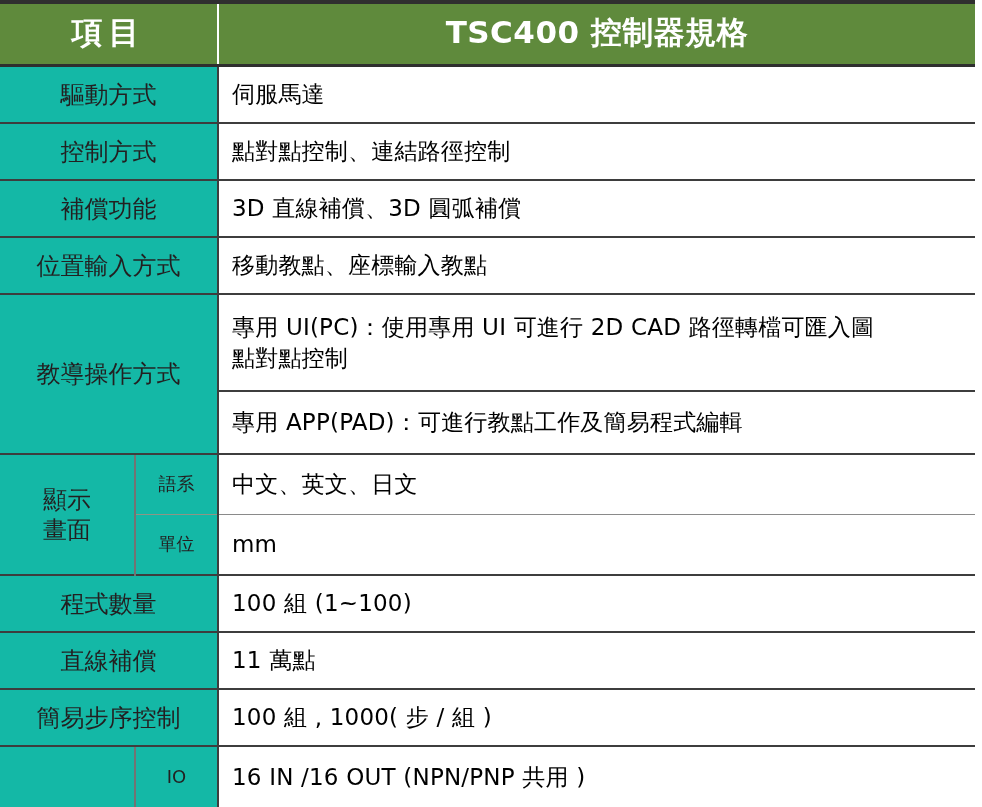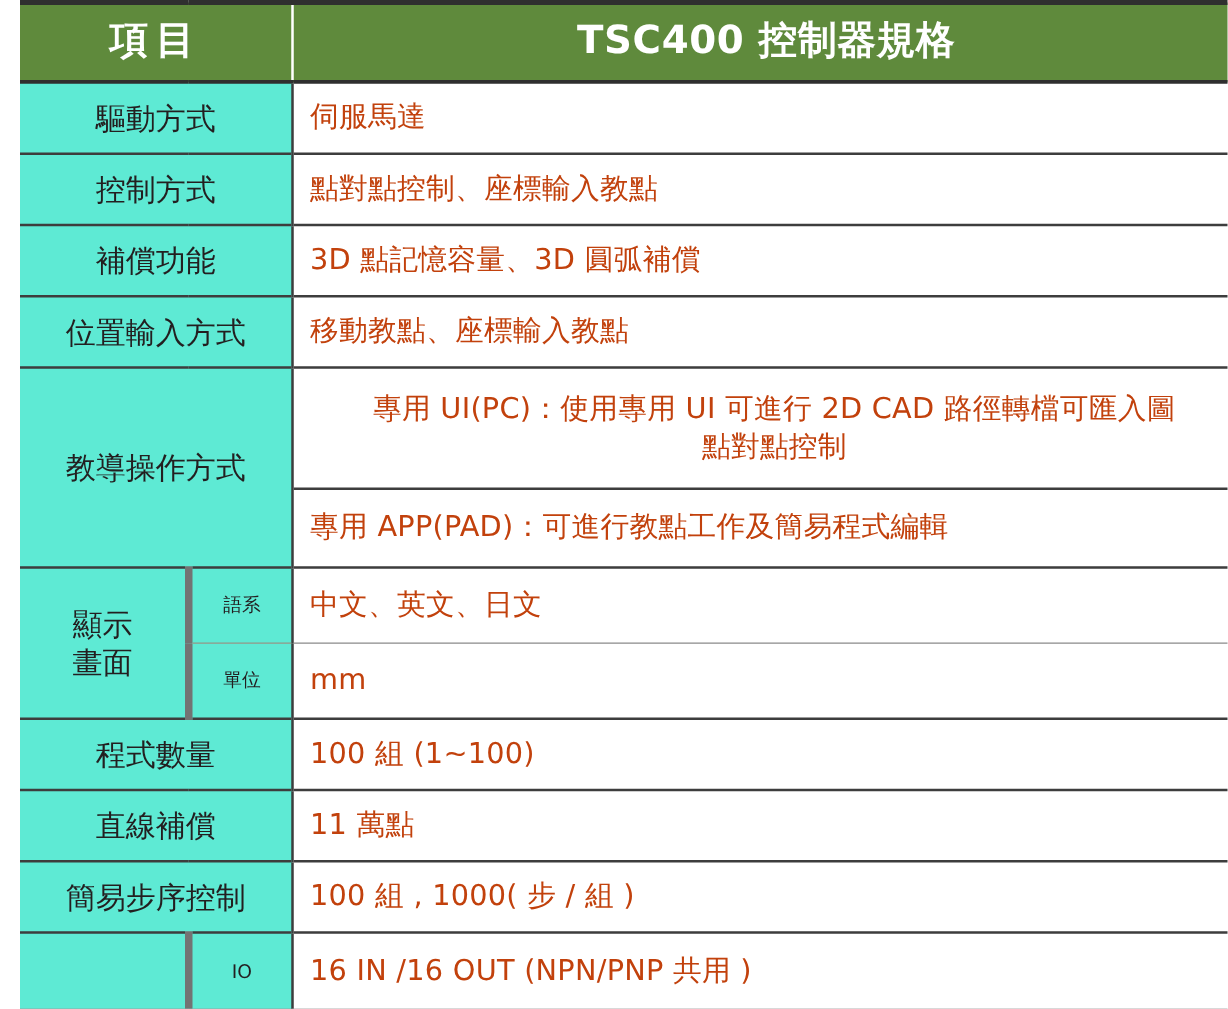--- a/index.html
+++ b/index.html
@@ -15,21 +15,20 @@
     font-family: "DejaVu Sans", "Liberation Sans", sans-serif;
     color: #231f20;
     -webkit-font-smoothing: antialiased;
   }
 
   .spec-table-wrap {
     position: relative;
     width: 982px;
     height: 726px;
     box-sizing: border-box;
-    padding-left: 16px;
   }
 
   table.spec-table {
     border-collapse: collapse;
     table-layout: fixed;
     width: 975px;
     margin: 0;
     border-top: 4px solid #2f2f2f;
     border-bottom: 4px solid #2f2f2f;
   }
@@ -50,51 +49,51 @@
     text-align: center;
     vertical-align: middle;
     border-top: 2px solid #2f2f2f;
     border-bottom: 3px solid #2f2f2f;
   }
   th.header-item  { letter-spacing: 6px; padding-left: 6px; }
   th.header-title { border-left: 2px solid #ffffff; letter-spacing: 0.5px; }
 
   
   td.label-cell, td.sub-cell {
-    background: #5eead4;
+    background: #14b8a6;
     text-align: center;
     vertical-align: middle;
     font-size: 24px;
     line-height: 1.25;
     color: #231f20;
     padding: 4px 2px;
     border-top: 2px solid #3d3d3d;
   }
   td.sub-cell {
-    border-left: 6px solid #737373;
-    font-size: 15px;
+    border-left: 2px solid #737373;
+    font-size: 18px;
   }
   td.sub-cell.thin-top  { border-top: 1px solid #8e9585; }
 
   td.content-cell {
     background: #ffffff;
     vertical-align: middle;
     font-size: 23px;
     line-height: 1.32;
-    color: #c2410c;
+    color: #000000;
     padding: 7px 0 7px 13px;
     border-left: 2px solid #3d3d3d;
     border-top: 2px solid #3d3d3d;
     letter-spacing: 0.2px;
   }
   td.content-cell.thin-top { border-top: 1px solid #8a8a8a; }
 
   
   tr.r-standard td  { height: 41px; }
-  tr.r-teach-a  td  { height: 81px; text-align: center; }
+  tr.r-teach-a  td  { height: 81px; }
   tr.r-teach-b  td  { height: 47px; }
   tr.r-display  td  { height: 45px; }
   tr.r-port     td  { height: 46px; }
 
   .two-line { display: block; }
 </style>
 </head>
 <body>
 
 <div class="spec-table-wrap">
@@ -115,26 +114,26 @@
 
     <tbody>
 
       <tr class="r-standard">
         <td class="label-cell" colspan="2">驅動方式</td>
         <td class="content-cell">伺服馬達</td>
       </tr>
 
       <tr class="r-standard">
         <td class="label-cell" colspan="2">控制方式</td>
-        <td class="content-cell">點對點控制、座標輸入教點</td>
+        <td class="content-cell">點對點控制、連結路徑控制</td>
       </tr>
 
       <tr class="r-standard">
         <td class="label-cell" colspan="2">補償功能</td>
-        <td class="content-cell">3D 點記憶容量、3D 圓弧補償</td>
+        <td class="content-cell">3D 直線補償、3D 圓弧補償</td>
       </tr>
 
       <tr class="r-standard">
         <td class="label-cell" colspan="2">位置輸入方式</td>
         <td class="content-cell">移動教點、座標輸入教點</td>
       </tr>
 
       <tr class="r-teach-a">
         <td class="label-cell" colspan="2" rowspan="2">教導操作方式</td>
         <td class="content-cell">

